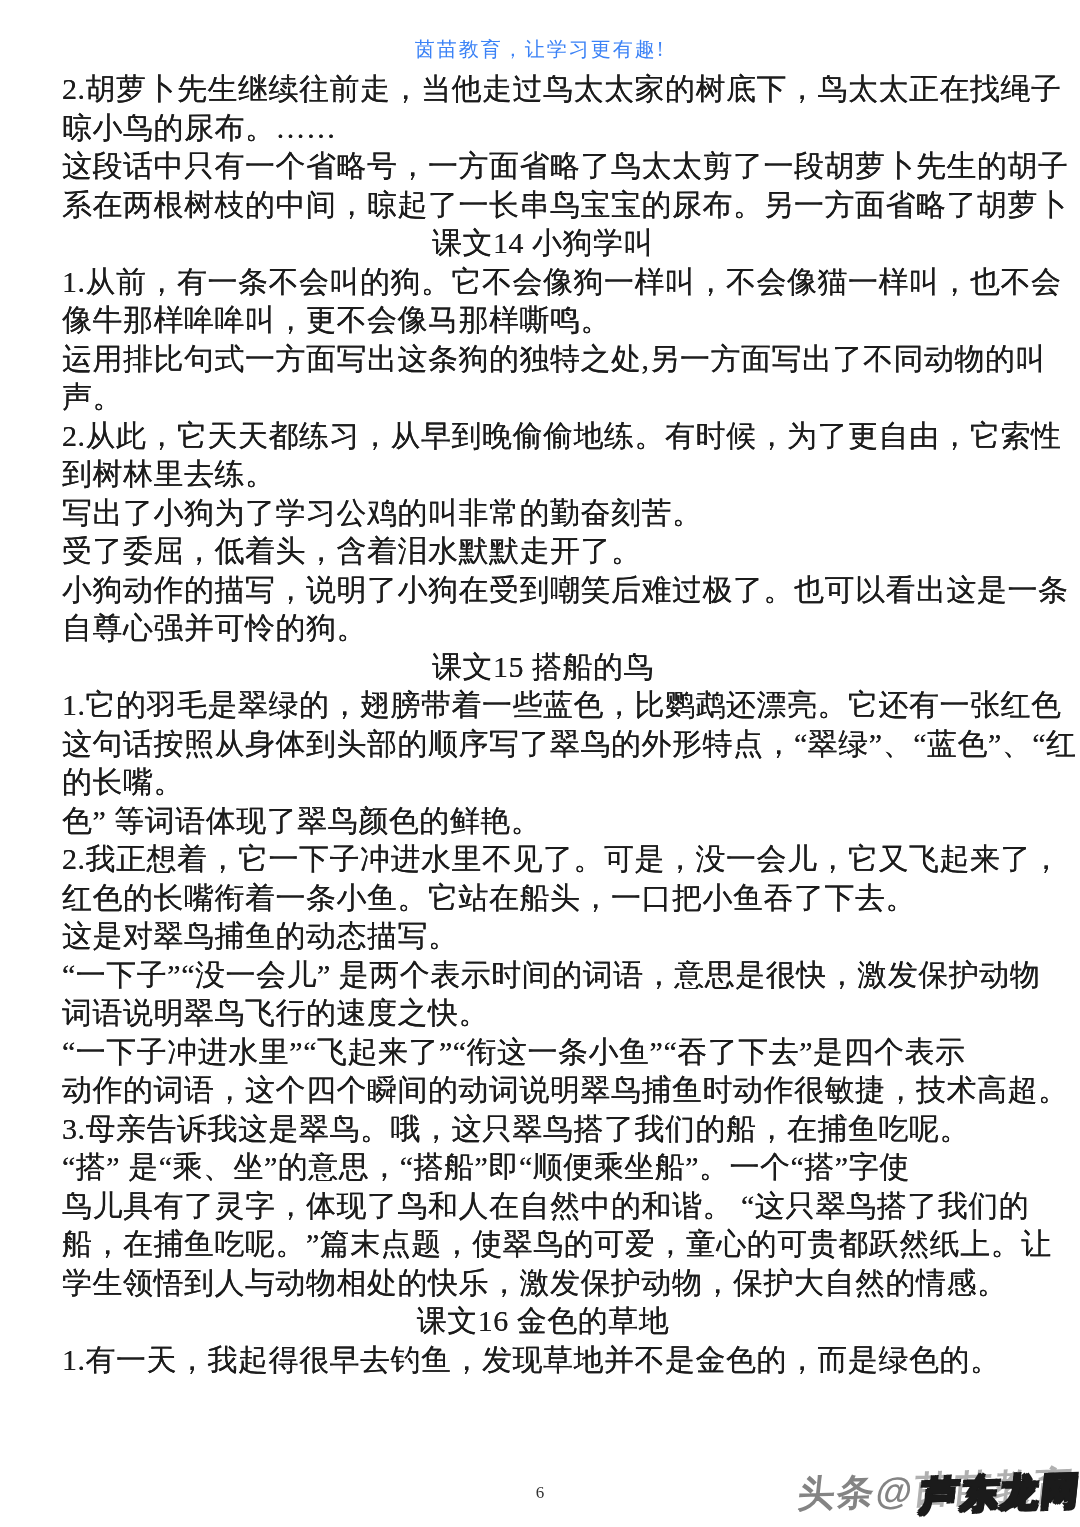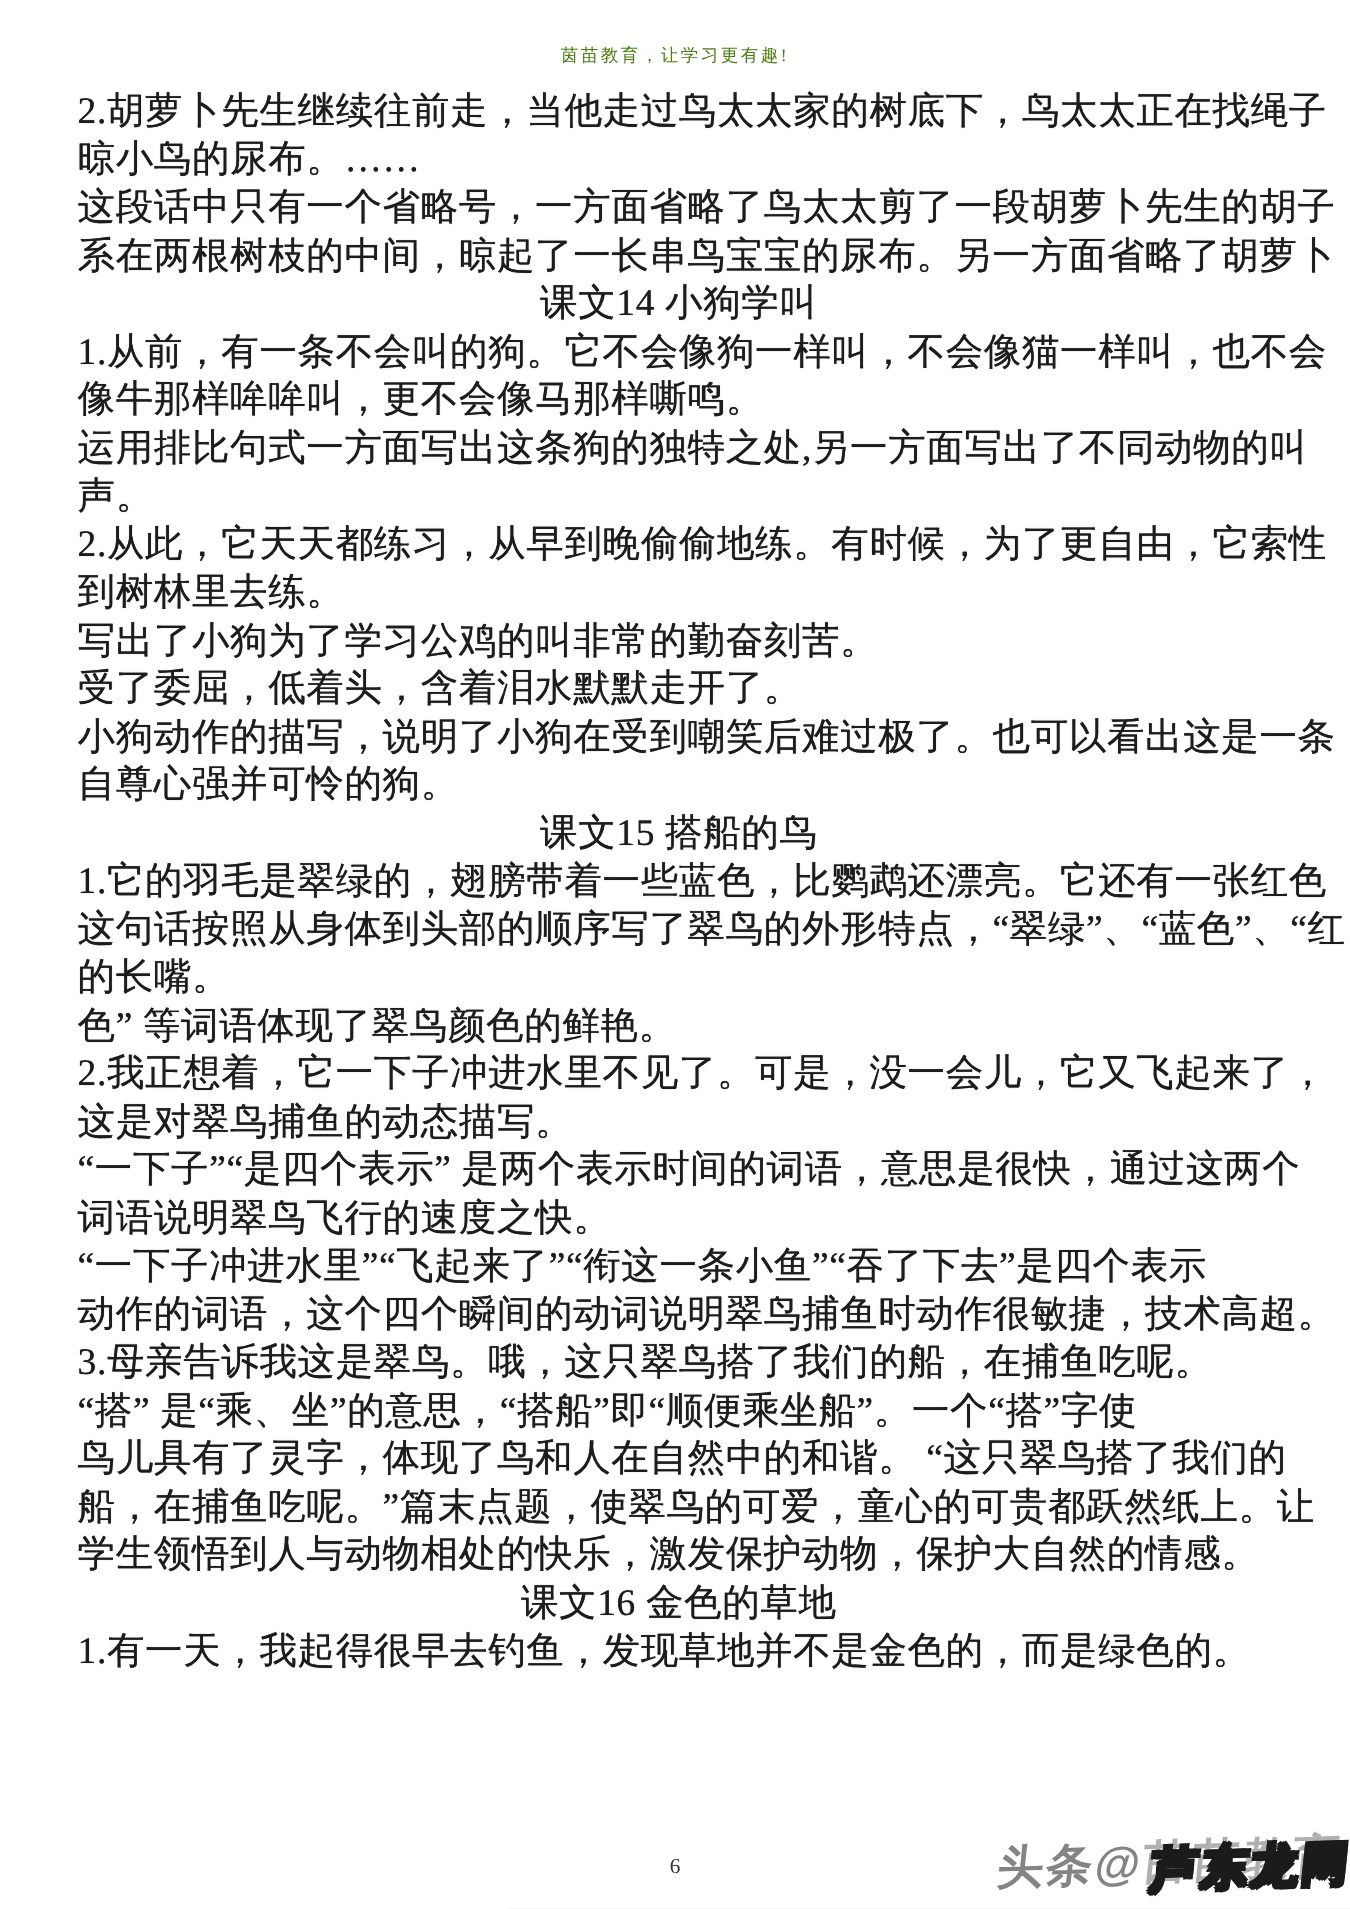--- a/index.html
+++ b/index.html
@@ -16,24 +16,24 @@
     overflow: hidden;
     font-family: "Liberation Serif", "DejaVu Serif", serif;
     color: #1c1c1c;
   }
   .page-header {
     position: absolute;
     top: 36px;
     left: 0;
     width: 100%;
     text-align: center;
-    font-size: 14px;
+    font-size: 20px;
     font-weight: 400;
     letter-spacing: 2px;
-    color: #4d7c0f;
+    color: #3b82f6;
   }
   .doc-content {
     position: absolute;
     top: 70px;
     left: 62px;
     right: 56px;
   }
   .line {
     height: 38.5px;
     line-height: 38.5px;
@@ -116,22 +116,23 @@
       <div class="line body">写出了小狗为了学习公鸡的叫非常的勤奋刻苦。</div>
       <div class="line body">受了委屈，低着头，含着泪水默默走开了。</div>
       <div class="line body">小狗动作的描写，说明了小狗在受到嘲笑后难过极了。也可以看出这是一条</div>
       <div class="line body">自尊心强并可怜的狗。</div>
       <div class="line heading">课文15 搭船的鸟</div>
       <div class="line body">1.它的羽毛是翠绿的，翅膀带着一些蓝色，比鹦鹉还漂亮。它还有一张红色</div>
       <div class="line body">这句话按照从身体到头部的顺序写了翠鸟的外形特点，“翠绿”、“蓝色”、“红</div>
       <div class="line body">的长嘴。</div>
       <div class="line body">色” 等词语体现了翠鸟颜色的鲜艳。</div>
       <div class="line body">2.我正想着，它一下子冲进水里不见了。可是，没一会儿，它又飞起来了，</div>
+      <div class="line body">红色的长嘴衔着一条小鱼。它站在船头，一口把小鱼吞了下去。</div>
       <div class="line body">这是对翠鸟捕鱼的动态描写。</div>
-      <div class="line body">“一下子”“是四个表示” 是两个表示时间的词语，意思是很快，通过这两个</div>
+      <div class="line body">“一下子”“没一会儿” 是两个表示时间的词语，意思是很快，激发保护动物</div>
       <div class="line body">词语说明翠鸟飞行的速度之快。</div>
       <div class="line body">“一下子冲进水里”“飞起来了”“衔这一条小鱼”“吞了下去”是四个表示</div>
       <div class="line body">动作的词语，这个四个瞬间的动词说明翠鸟捕鱼时动作很敏捷，技术高超。</div>
       <div class="line body">3.母亲告诉我这是翠鸟。哦，这只翠鸟搭了我们的船，在捕鱼吃呢。</div>
       <div class="line body">“搭” 是“乘、坐”的意思，“搭船”即“顺便乘坐船”。一个“搭”字使</div>
       <div class="line body">鸟儿具有了灵字，体现了鸟和人在自然中的和谐。  “这只翠鸟搭了我们的</div>
       <div class="line body">船，在捕鱼吃呢。”篇末点题，使翠鸟的可爱，童心的可贵都跃然纸上。让</div>
       <div class="line body">学生领悟到人与动物相处的快乐，激发保护动物，保护大自然的情感。</div>
       <div class="line heading">课文16 金色的草地</div>
       <div class="line body">1.有一天，我起得很早去钓鱼，发现草地并不是金色的，而是绿色的。</div>

